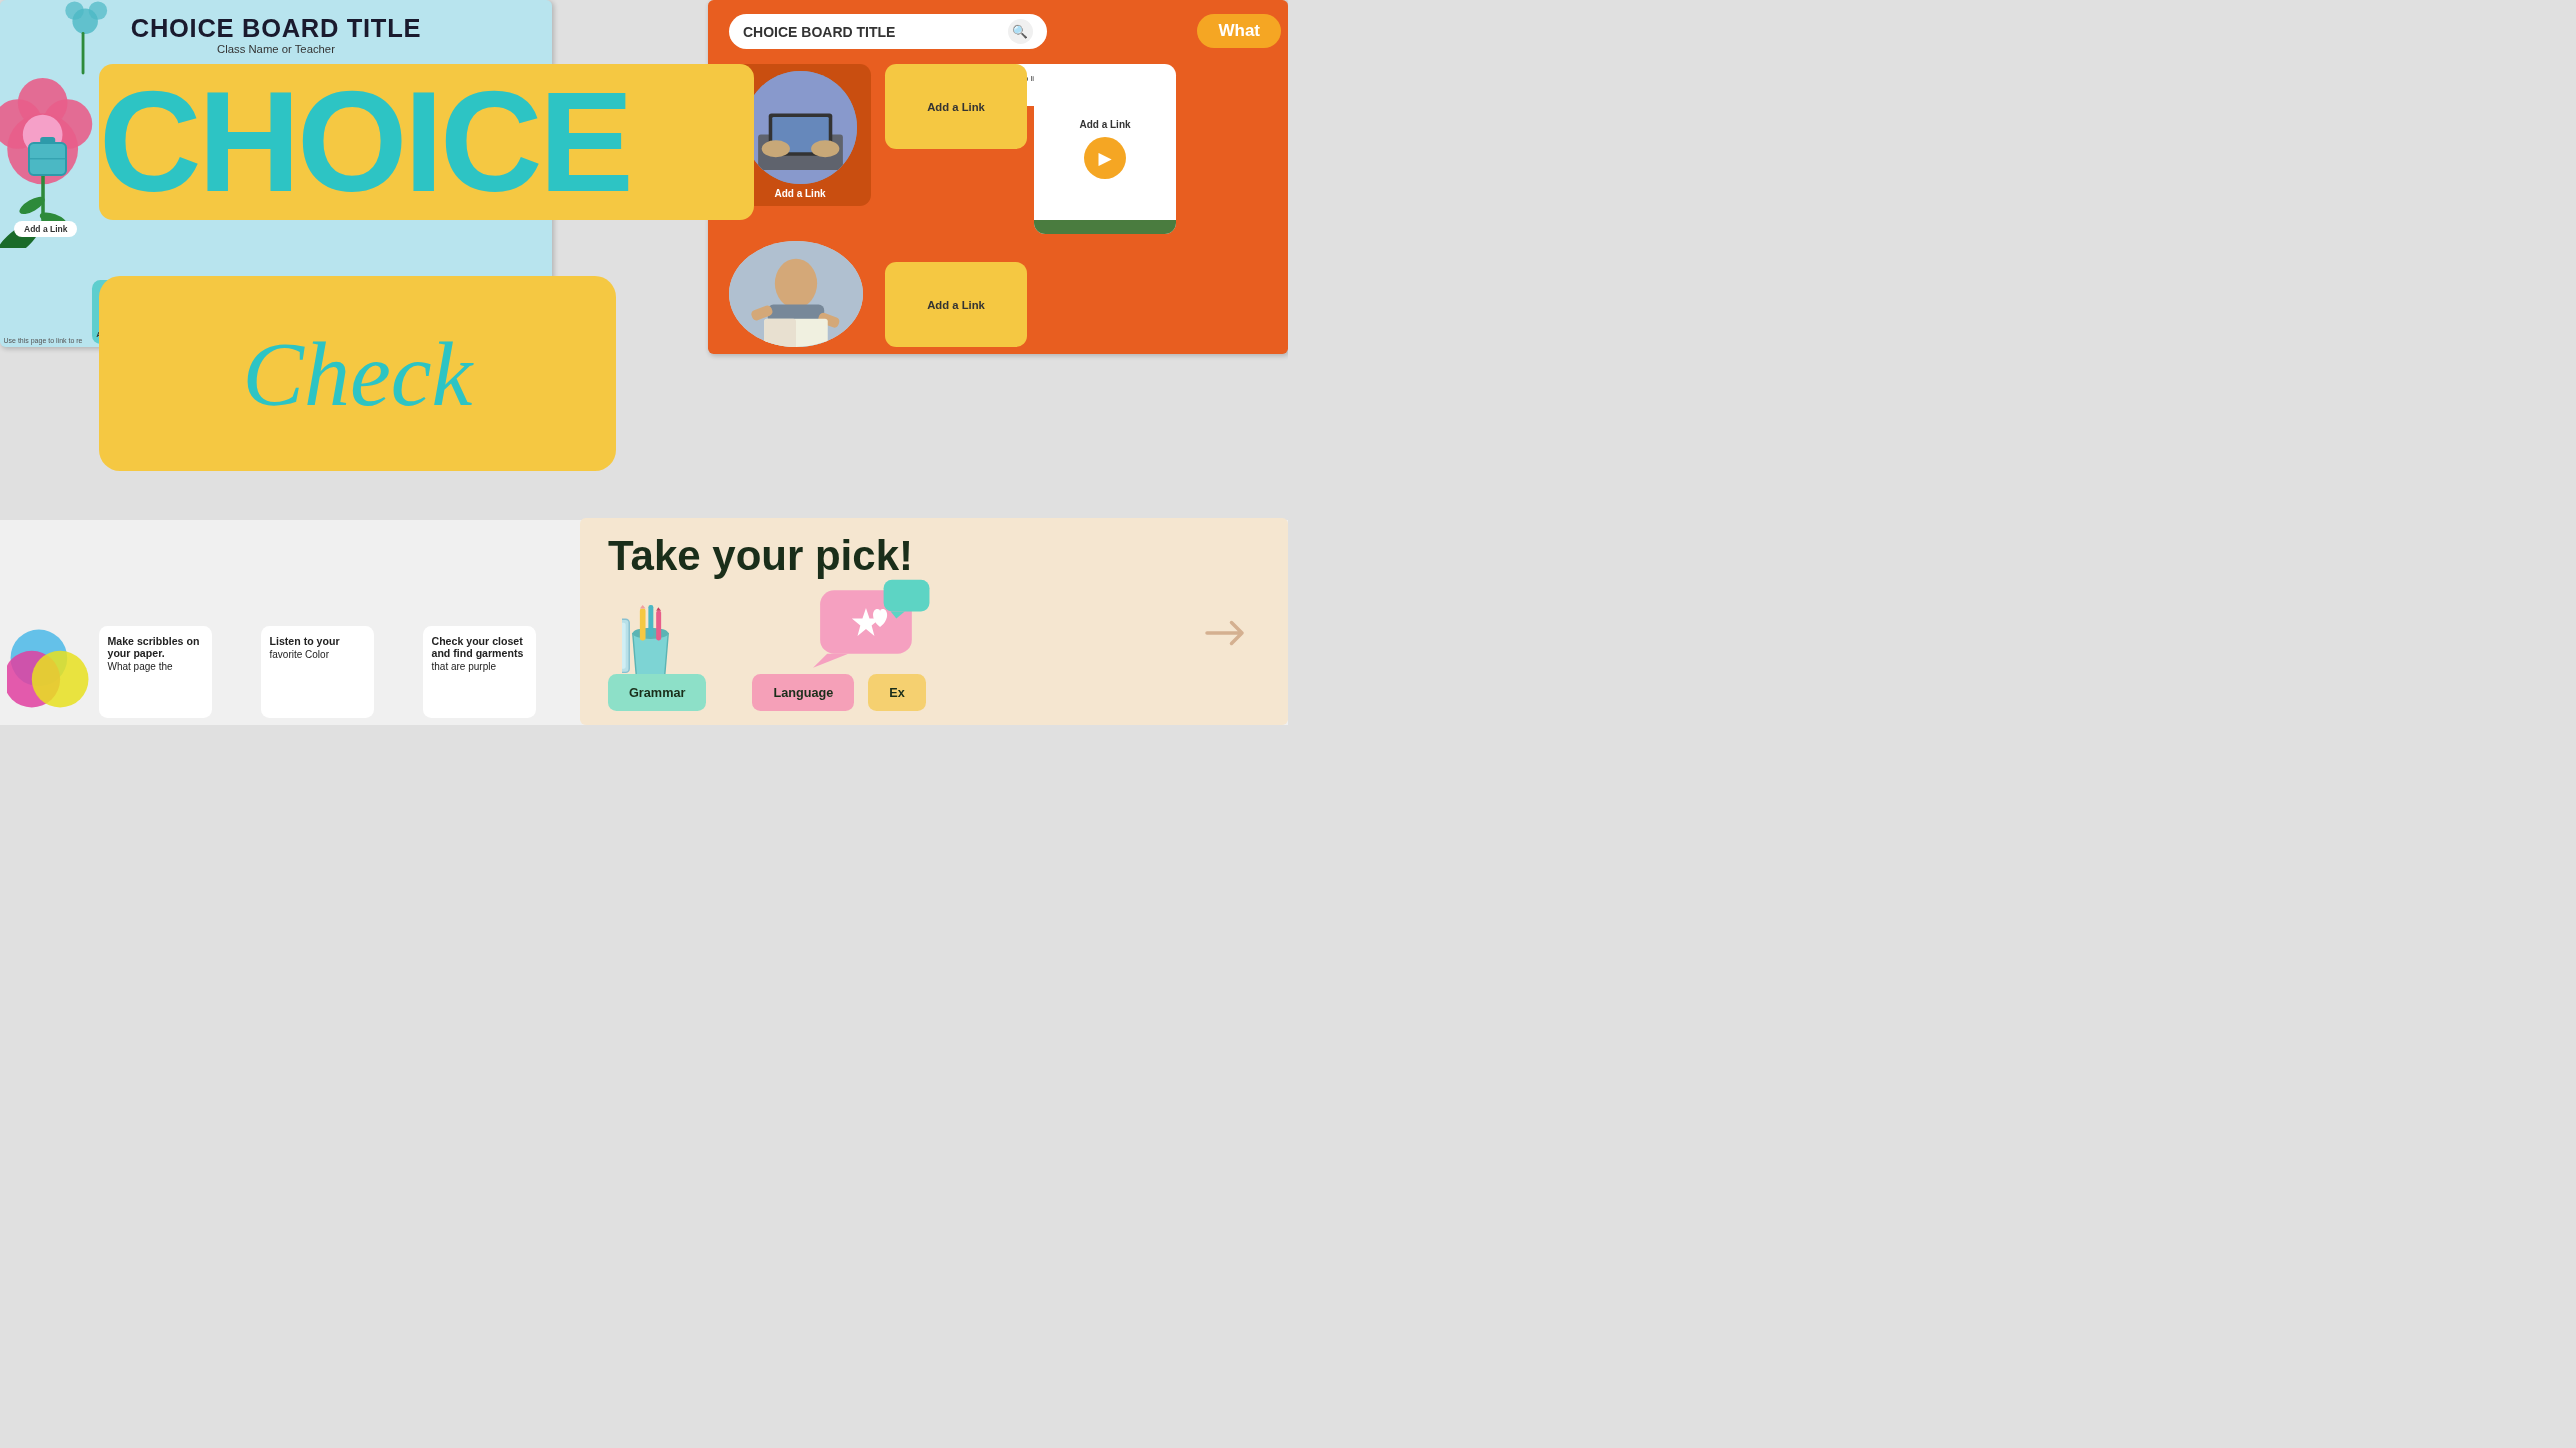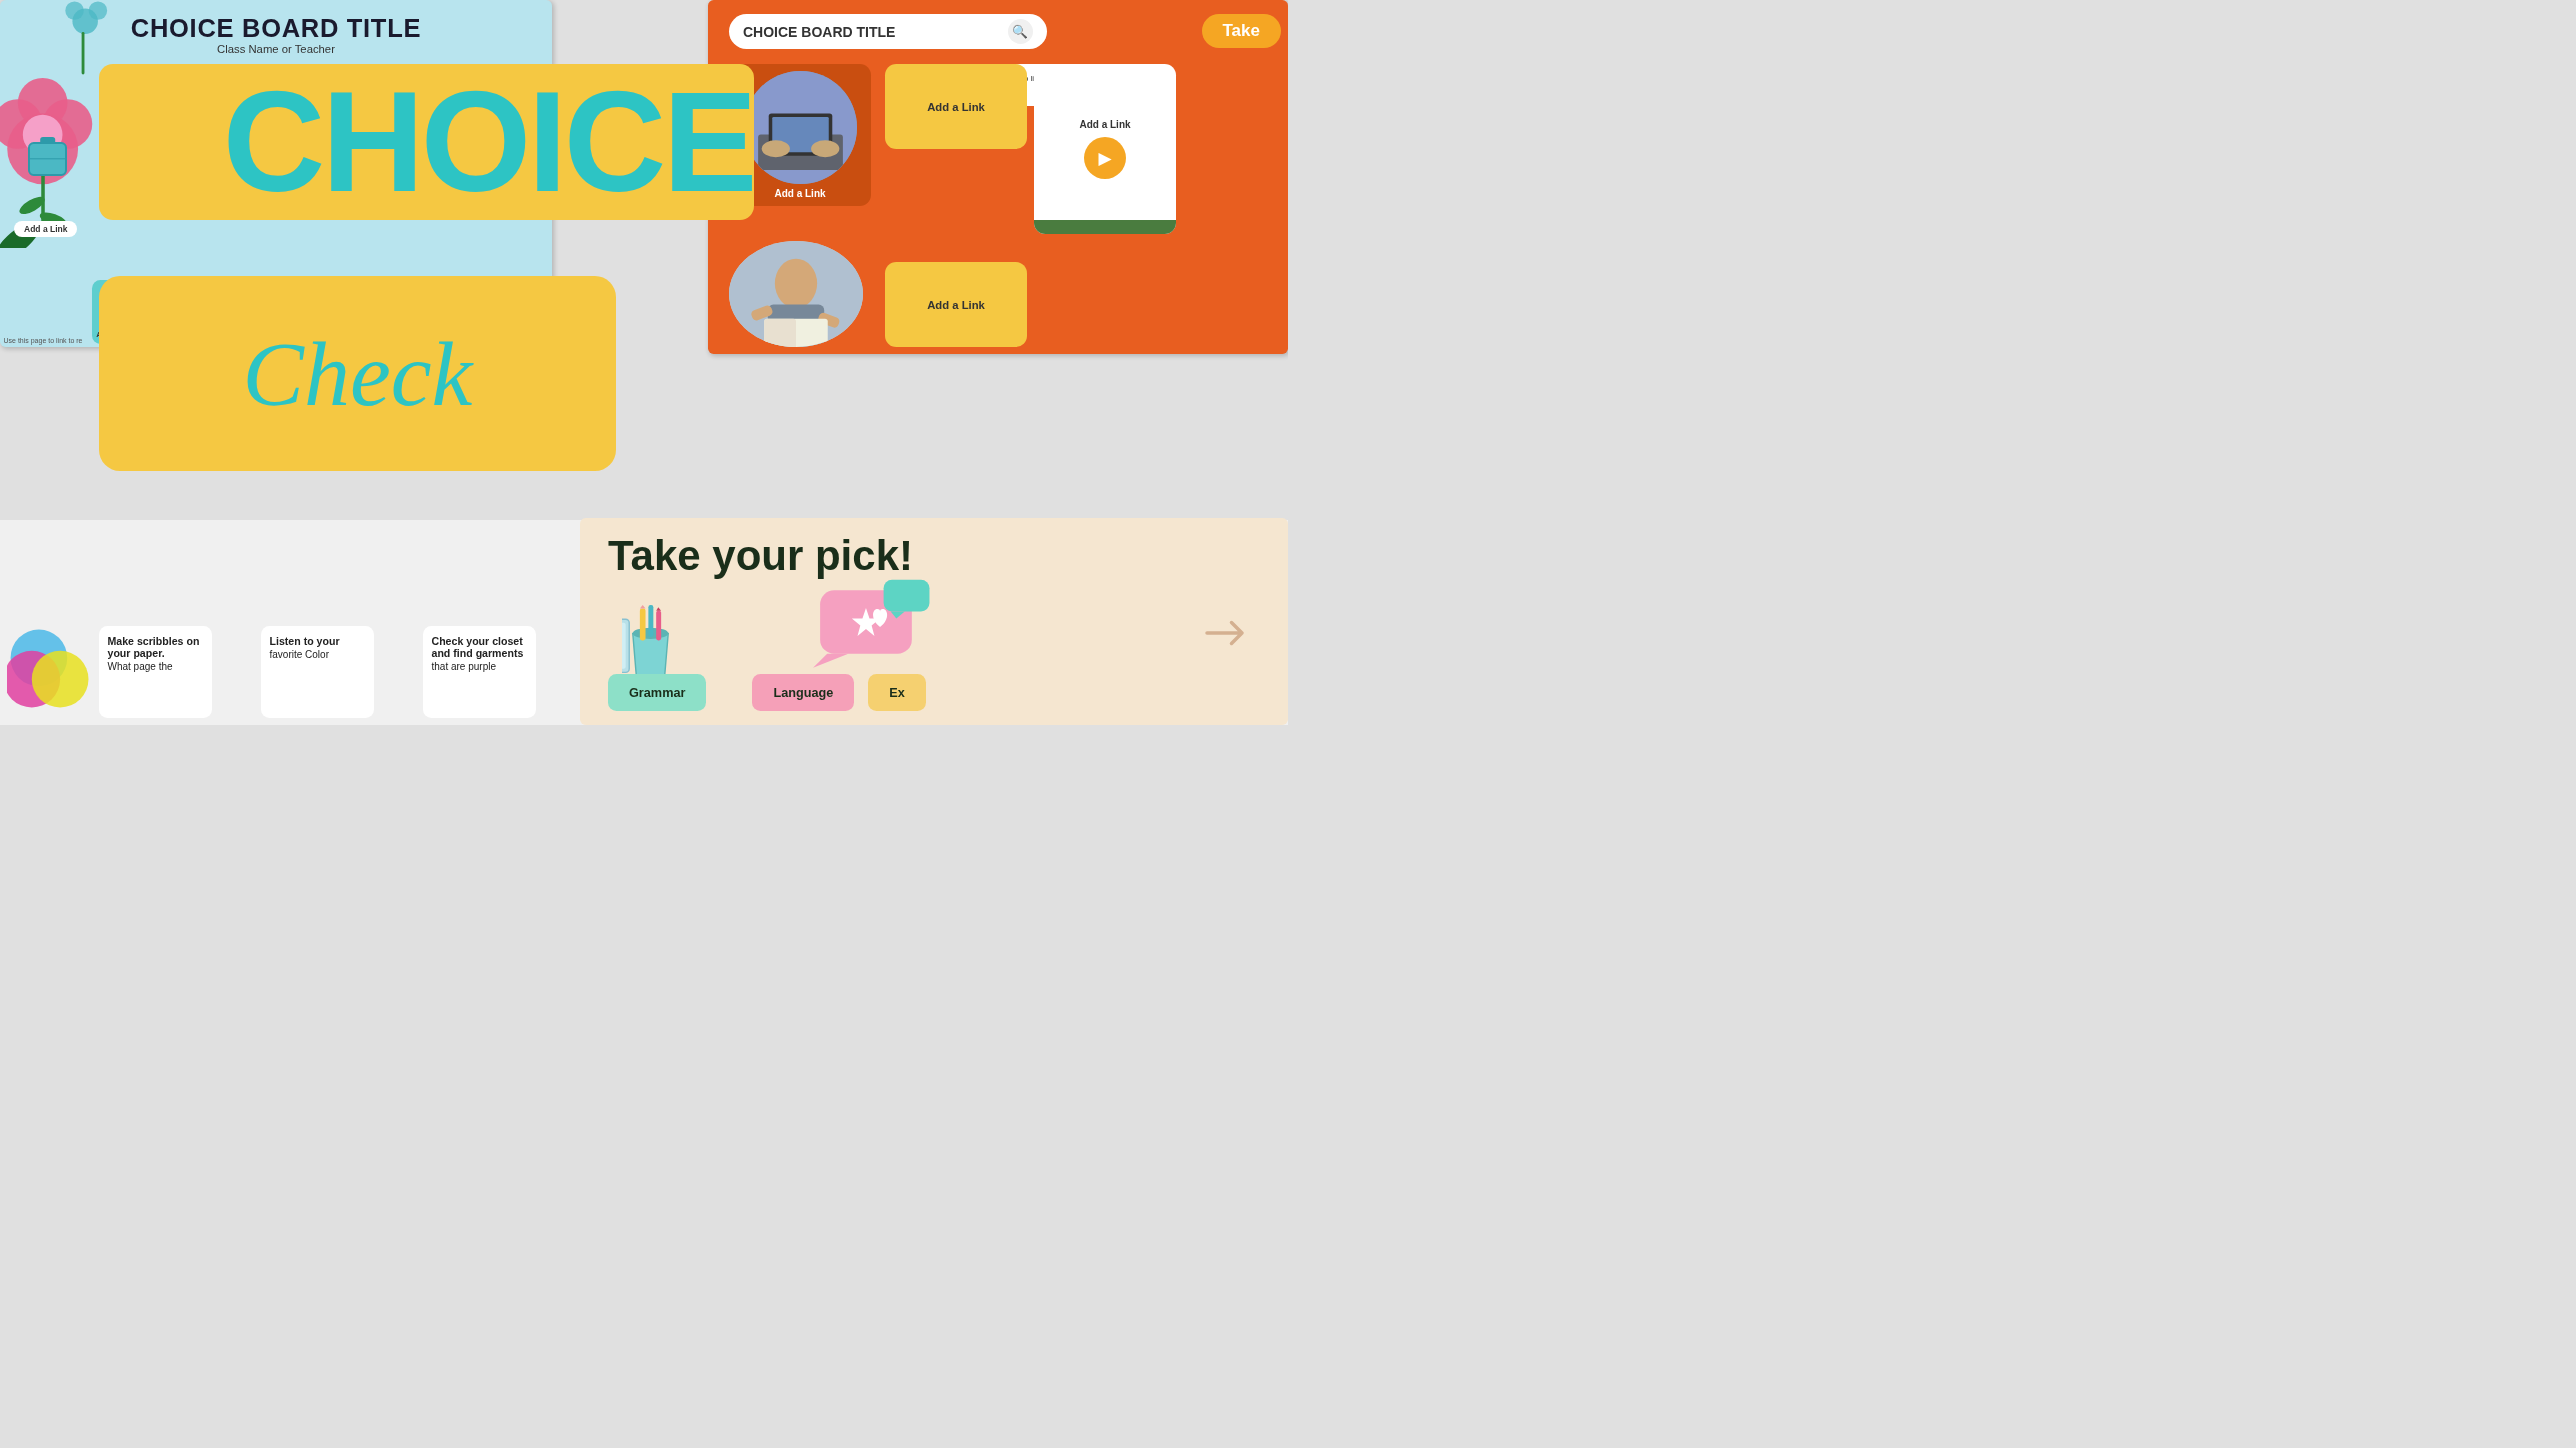--- a/index.html
+++ b/index.html
@@ -185,21 +185,21 @@
     .choice-banner {
       position: absolute;
       top: 64px;
       left: 99px;
       width: 655px;
       height: 156px;
       background: #f5c842;
       border-radius: 14px;
       display: flex;
       align-items: center;
-      justify-content: flex-end;
+      justify-content: flex-start;
       z-index: 10;
     }
 
     .choice-text {
       font-size: 142px;
       font-weight: 900;
       color: #2dc4c4;
       letter-spacing: -3.5px;
       line-height: 1;
       font-family: 'Arial Black', Arial, sans-serif;
@@ -428,21 +428,21 @@
     <div class="small-text">Use this page to link to re</div>
   </div>
 
   <div class="slide-orange">
 
     <div class="search-bar">
       <span class="search-bar-text">CHOICE BOARD TITLE</span>
       <div class="search-icon-circle">🔍</div>
     </div>
 
-    <div class="class-tab">Take</div>
+    <div class="class-tab">What</div>
 
     <div class="info-card-white">
       <p>Use this page to link to r To create a link, highlight the too</p>
     </div>
 
     <div class="person-laptop">
       <div class="circle-img">
 
         <svg width="113" height="113" viewBox="0 0 160 160">
           <rect width="160" height="160" fill="#8899cc"></rect>

